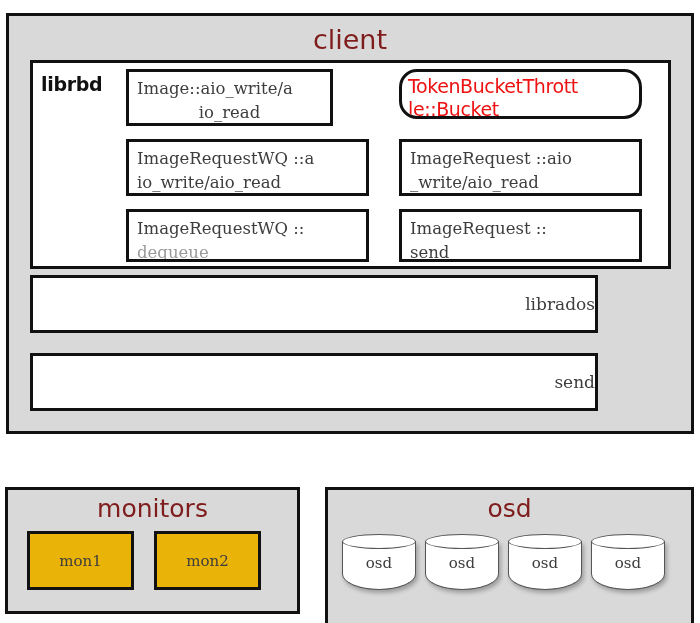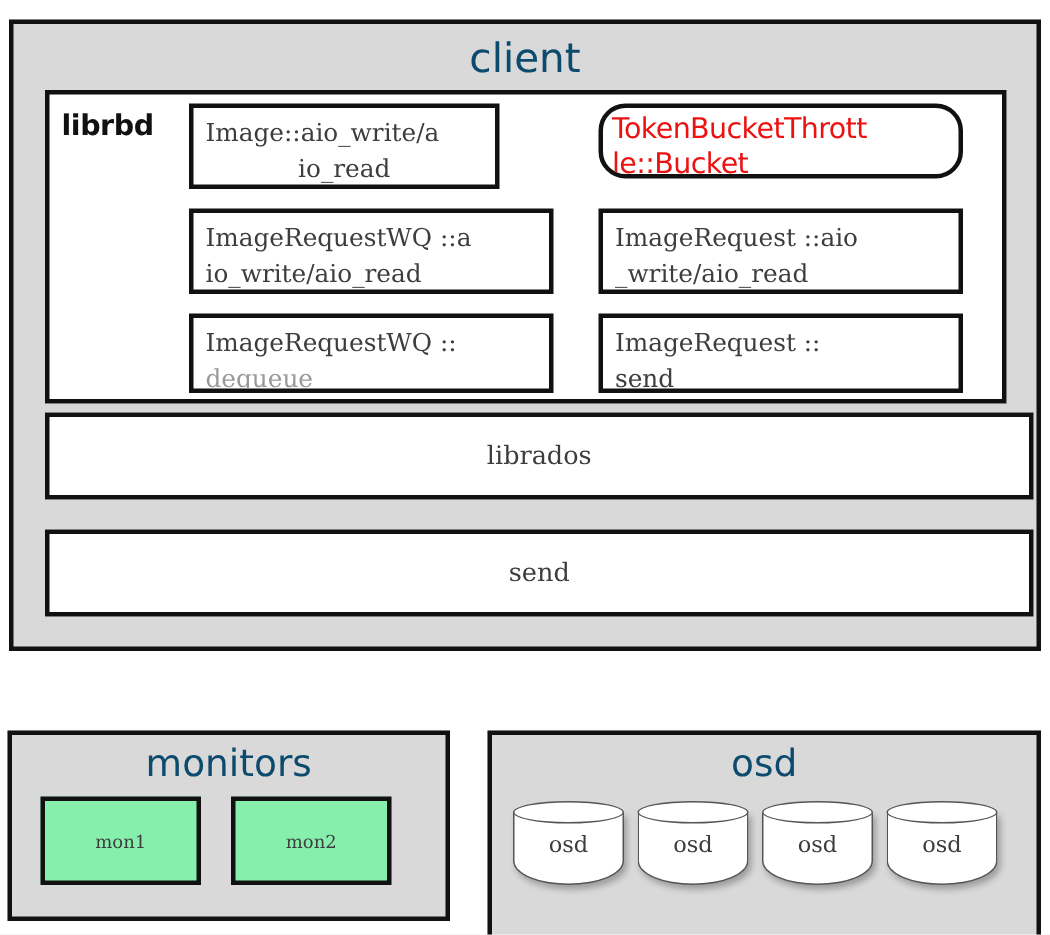--- a/index.html
+++ b/index.html
@@ -18,21 +18,21 @@
   
   .panel {
     position: absolute;
     background: #d9d9d9;
     border: 3px solid #111111;
     box-sizing: border-box;
   }
   .panel-title {
     text-align: center;
     font-family: "DejaVu Sans", sans-serif;
-    color: #0c4a6e;
+    color: #7f1d1d;
     font-weight: 400;
     line-height: 1;
   }
 
   
   #client-panel {
     left: 6px;
     top: 13px;
     width: 688px;
     height: 421px;
@@ -96,53 +96,53 @@
     line-height: 1.2;
     padding: 3px 6px;
     letter-spacing: -0.4px;
   }
   .dim { color: #9a9a9a; margin-top: 10px; }
 
   
   .wide-box {
     position: absolute;
     left: 21px;
-    width: 659px;
+    width: 568px;
     background: #ffffff;
     border: 3px solid #111111;
     box-sizing: border-box;
     font-family: "DejaVu Serif", serif;
     font-size: 17px;
     color: #3d3d3d;
     display: flex;
     align-items: center;
-    justify-content: center;
+    justify-content: flex-end;
   }
   #librados-box { top: 259px; height: 58px; }
   #osdc-box     { top: 337px; height: 58px; }
 
   
   #monitors-panel {
     left: 5px;
     top: 487px;
     width: 295px;
     height: 127px;
   }
   #monitors-title {
     position: absolute;
     left: 0; top: 6px; width: 100%;
     font-size: 25px;
   }
   .mon-box {
     position: absolute;
-    background: #86efac;
-    border: 3px solid #111111;
-    box-sizing: border-box;
-    font-family: "DejaVu Serif", serif;
-    font-size: 12px;
+    background: #eab308;
+    border: 3px solid #111111;
+    box-sizing: border-box;
+    font-family: "DejaVu Serif", serif;
+    font-size: 15px;
     color: #3d3d3d;
     display: flex;
     align-items: center;
     justify-content: center;
   }
   .mon-1 { left: 19px;  top: 41px; width: 107px; height: 59px; }
   .mon-2 { left: 146px; top: 41px; width: 107px; height: 59px; }
 
   
   #osd-panel {

